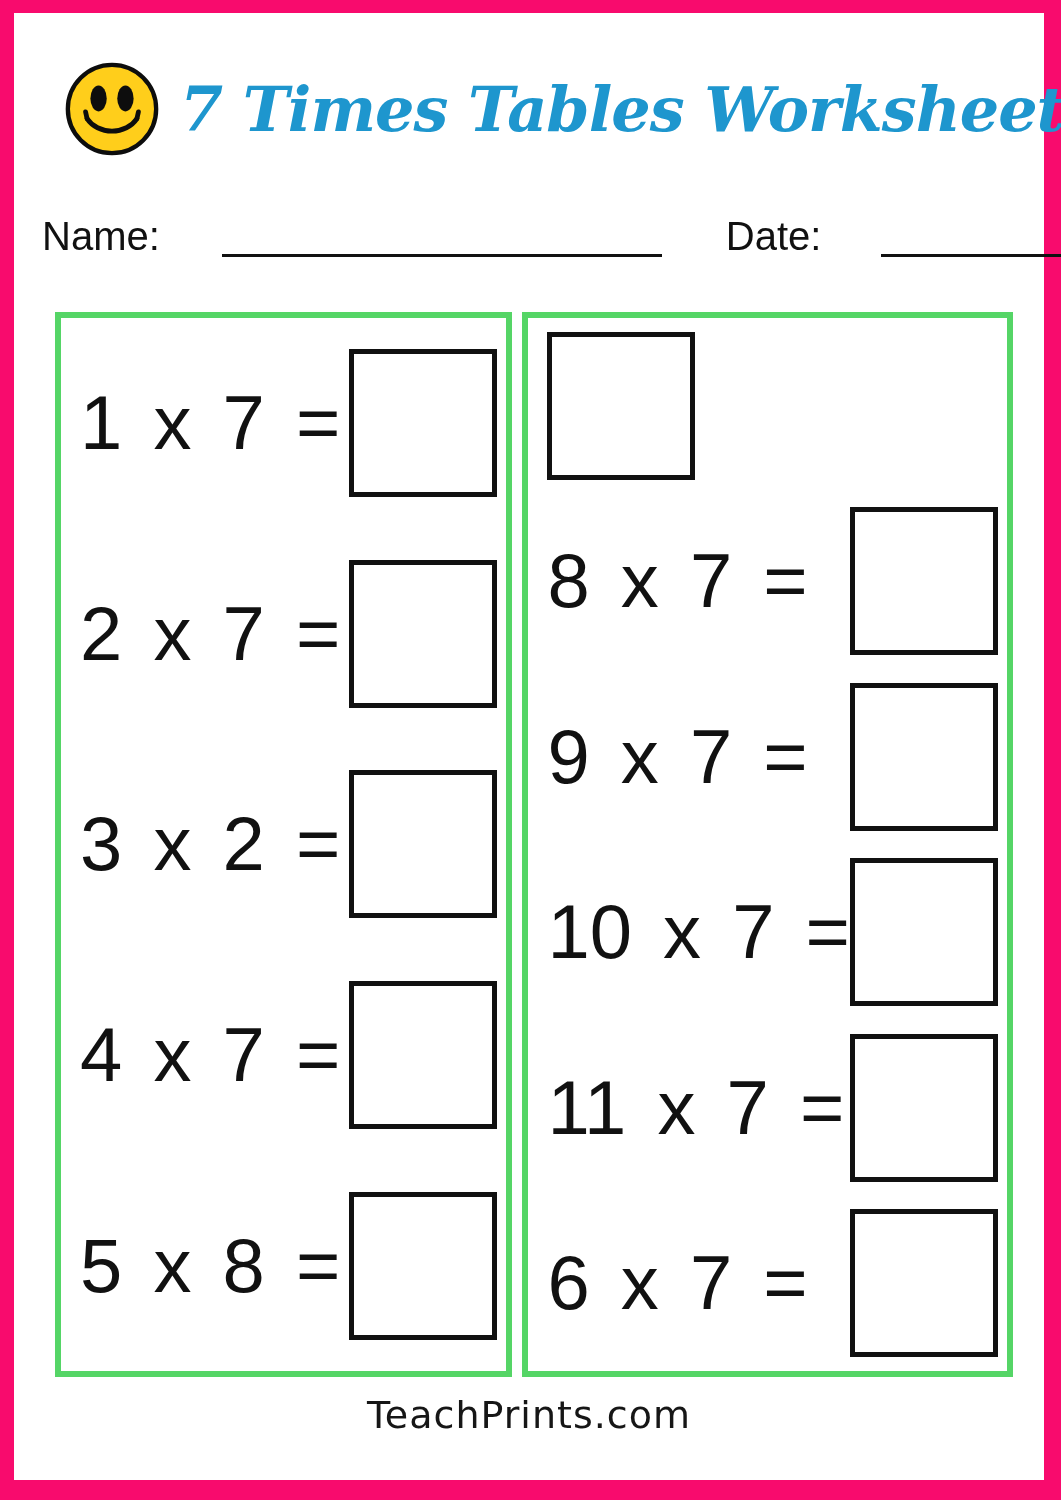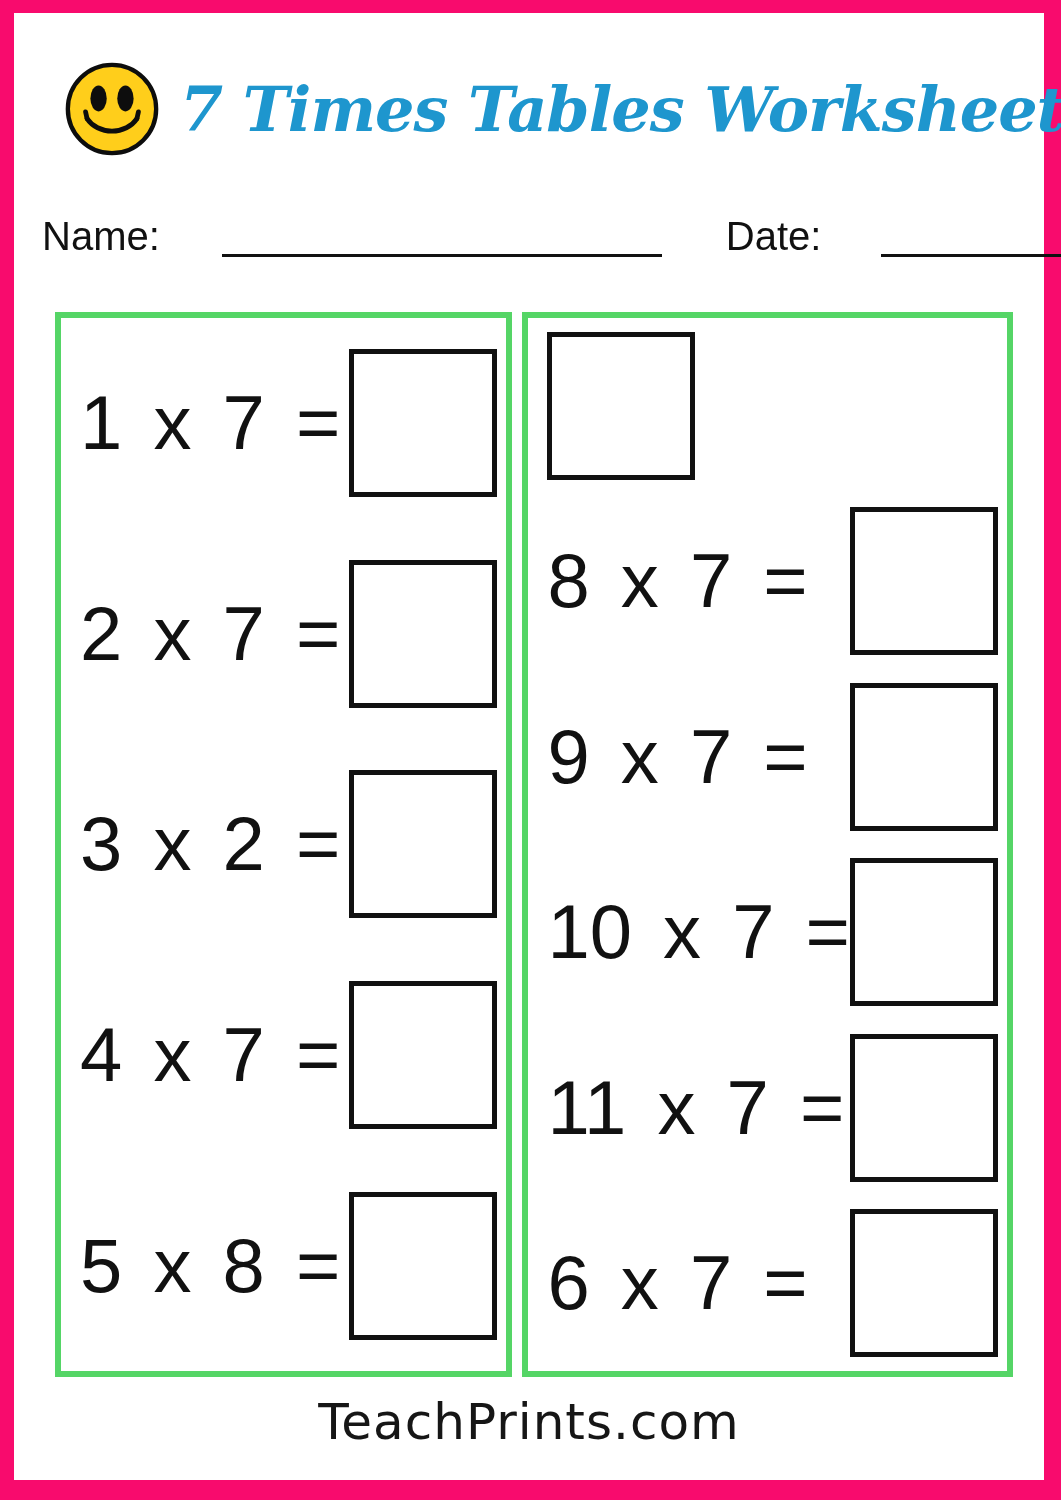--- a/index.html
+++ b/index.html
@@ -93,21 +93,21 @@
     width: 148px;
     height: 148px;
     border: 5px solid var(--ink-black);
     background: #fff;
     flex: none;
   }
   
   .footer {
     margin-top: 16px;
     text-align: center;
-    font-size: 50px;
+    font-size: 38px;
     font-family: "DejaVu Sans", sans-serif;
     letter-spacing: 1px;
     color: #161616;
   }
 </style>
 </head>
 <body>
 
 <div class="page">
 

